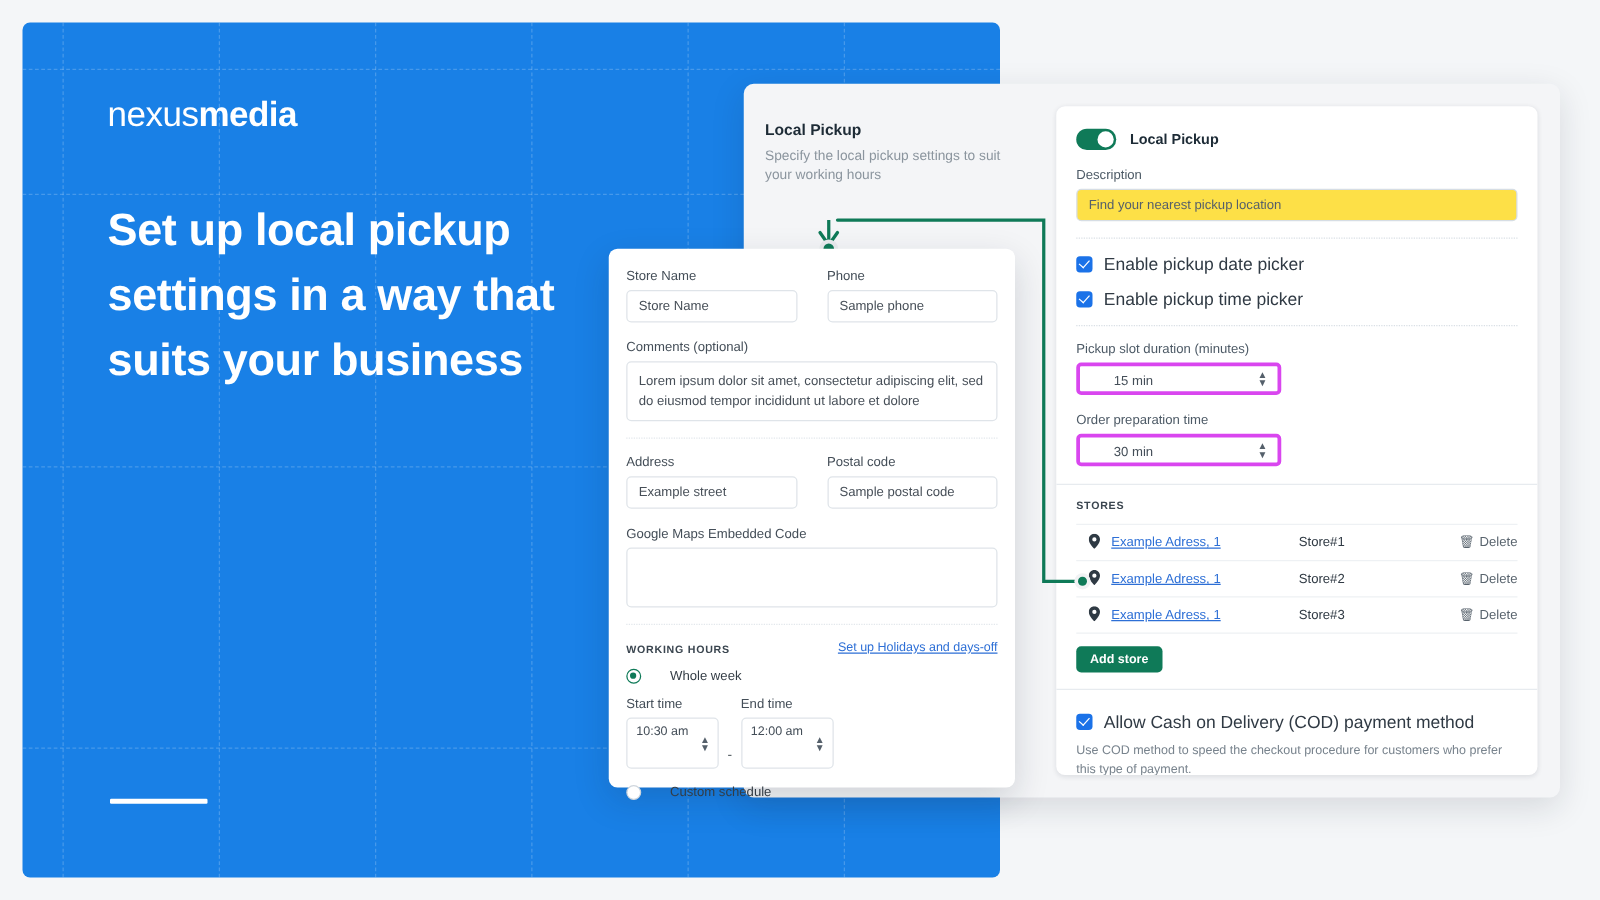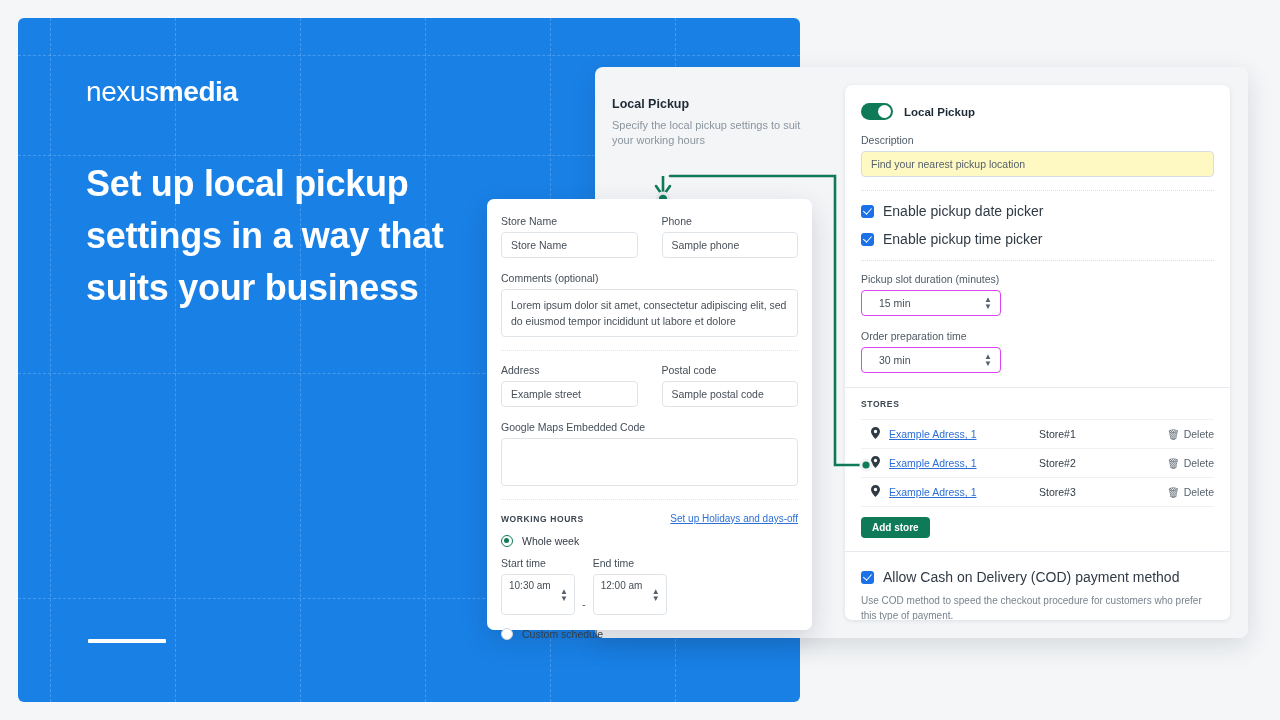--- a/index.html
+++ b/index.html
@@ -72,42 +72,42 @@
   }
   .switch .knob {
     position: absolute; right: 2px; top: 2px;
     width: 13px; height: 13px; border-radius: 50%; background: #fff;
   }
   .toggle-label { font-size: 11.5px; font-weight: 700; color: #1d2b36; }
 
   .field-label { font-size: 10.5px; color: #4d5a66; margin: 14px 0 5px; }
   .text-input {
     width: 100%; height: 26px; border: 1px solid #d6dde4; border-radius: 4px;
-    background: #fef9c3; font-size: 10.5px; color: #555f6a;
+    background: #fde047; font-size: 10.5px; color: #555f6a;
     padding: 0 9px; line-height: 24px;
   }
   .dotted-sep { border-top: 1px dotted #d9dfe5; margin: 13px 0 12px; }
   .solid-sep  { border-top: 1px solid #e7ebef; margin: 0 -16px; }
 
   .check-row { display: flex; align-items: center; gap: 9px; margin-bottom: 12px; }
   .cbox {
     width: 13px; height: 13px; border-radius: 3px; background: #1b72e8;
     flex: none; position: relative;
   }
   .cbox::after {
     content: ""; position: absolute; left: 4px; top: 1.5px;
     width: 3.5px; height: 7px; border: solid #fff;
     border-width: 0 1.6px 1.6px 0; transform: rotate(42deg);
   }
   .check-label { font-size: 14px; color: #303a44; }
 
   .select {
-    width: 140px; height: 26px; border: 1px solid #d946ef; border-radius: 4px;
+    width: 164px; height: 26px; border: 3px solid #d946ef; border-radius: 4px;
     background: #fff; font-size: 10.5px; color: #444e58;
-    padding: 0 17px; line-height: 24px; position: relative;
+    padding: 0 27px; line-height: 24px; position: relative;
   }
   .select .spin {
     position: absolute; right: 8px; top: 50%; transform: translateY(-50%);
     font-size: 8px; line-height: 7px; color: #55606b; text-align: center;
   }
 
   .stores-head {
     font-size: 8.5px; font-weight: 700; letter-spacing: 0.6px;
     color: #3b4650; padding: 11px 0 10px;
   }
@@ -148,21 +148,21 @@
   .tarea {
     width: 100%; border: 1px solid #dfe4e9; border-radius: 4px;
     font-size: 10.5px; color: #474f58; padding: 7px 9px; line-height: 16px;
   }
   .fsep { border-top: 1px dotted #e2e7ec; margin: 13px 0; }
 
   .wh-head { display: flex; align-items: center; justify-content: space-between; }
   .wh-title { font-size: 8.5px; font-weight: 700; letter-spacing: 0.6px; color: #3b4650; }
   .wh-link { font-size: 10px; color: #2d6fd6; text-decoration: underline; }
 
-  .radio-row { display: flex; align-items: flex-start; gap: 9px; margin-top: 11px; }
+  .radio-row { display: flex; align-items: flex-start; gap: 23px; margin-top: 11px; }
   .radio {
     width: 12px; height: 12px; border-radius: 50%; flex: none;
     border: 1.6px solid #cfd6dd; background: #fff; position: relative;
   }
   .radio.on { border-color: #0f7a58; }
   .radio.on::after {
     content: ""; position: absolute; left: 2.4px; top: 2.4px;
     width: 5px; height: 5px; border-radius: 50%; background: #0f7a58;
   }
   .radio-label { font-size: 10.5px; color: #333c45; }

